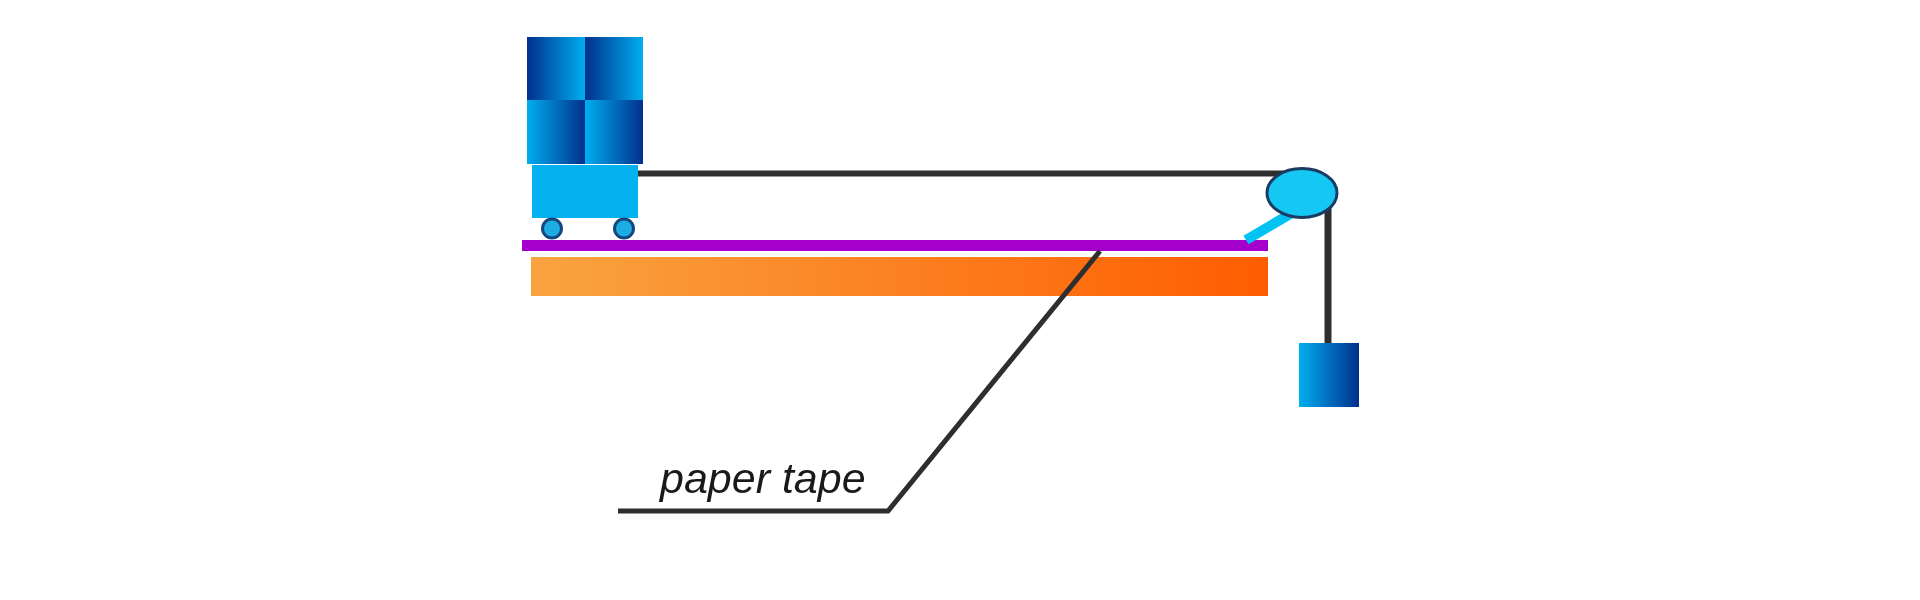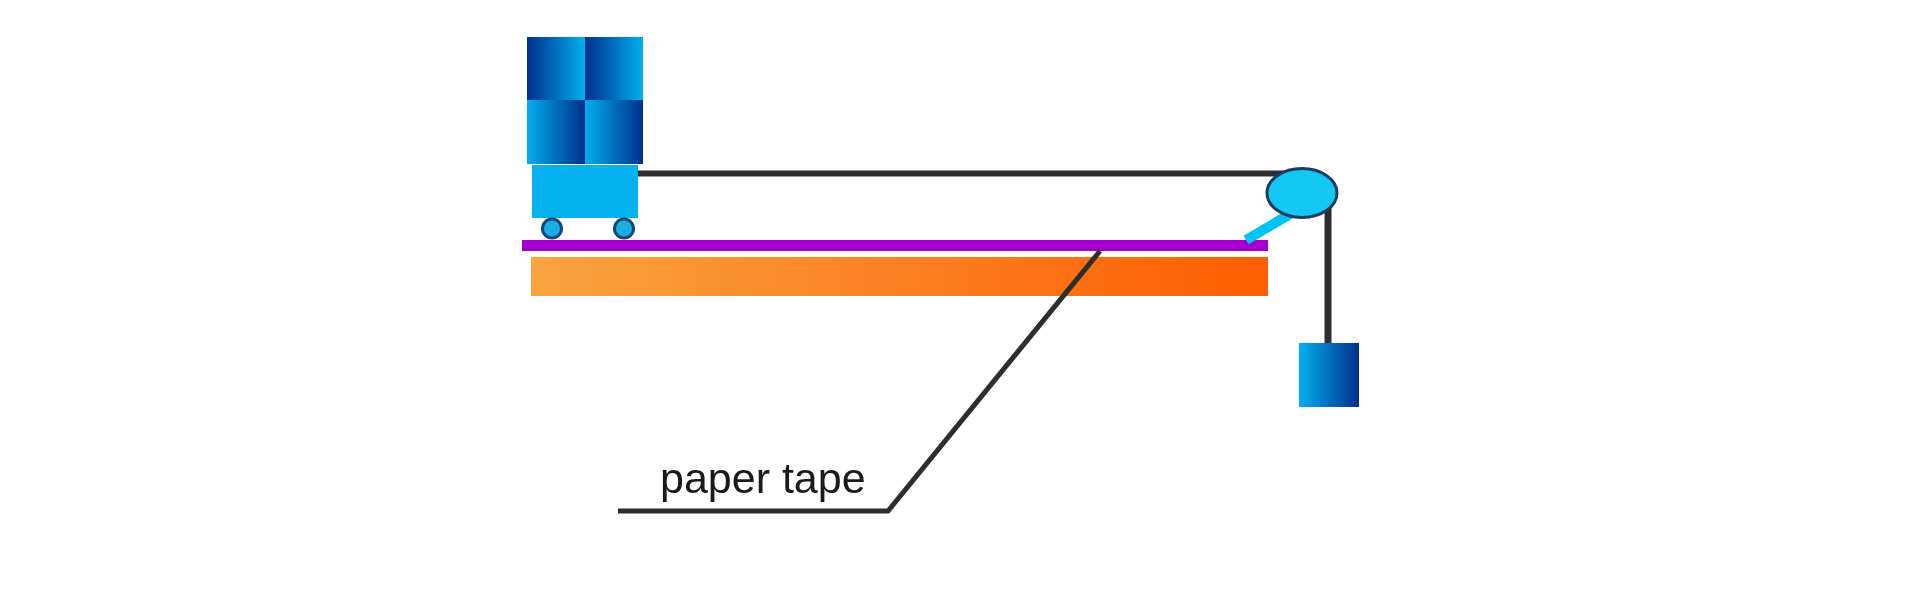--- a/index.html
+++ b/index.html
@@ -8,20 +8,21 @@
     background: #ffffff;
     width: 1920px;
     height: 600px;
     overflow: hidden;
   }
   .stage {
     position: relative;
     width: 1920px;
     height: 600px;
     background: #ffffff;
+    font-style: italic;
   }
   svg { display: block; }
   .diagram-label {
     font-family: "Liberation Sans", "DejaVu Sans", sans-serif;
     font-size: 43px;
     font-weight: 400;
   }
 </style>
 </head>
 <body>

